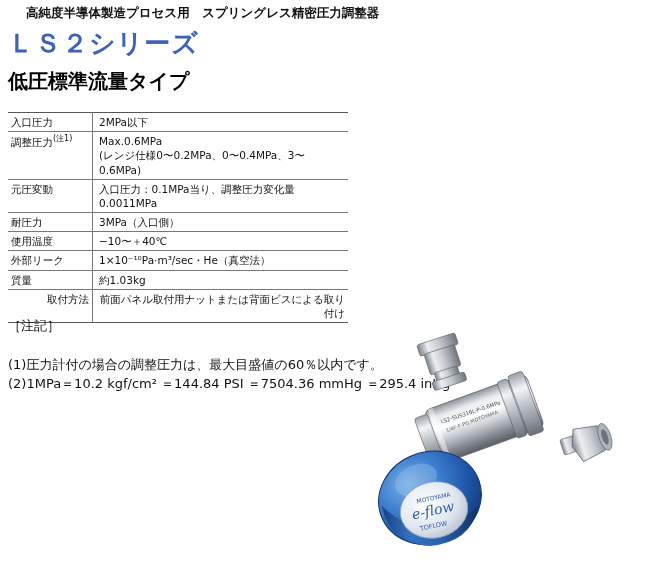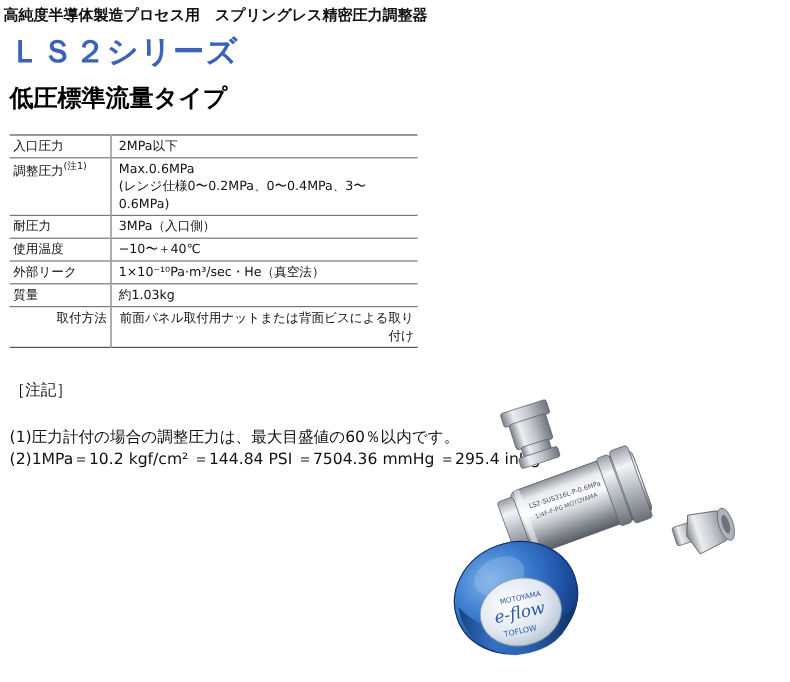--- a/index.html
+++ b/index.html
@@ -15,21 +15,21 @@
     overflow: hidden;
     position: relative;
   }
   .page {
     position: relative;
     width: 658px;
     height: 568px;
   }
   .headline {
     position: absolute;
-    left: 3px;
+    left: 26px;
     top: 5px;
     font-size: 12.5px;
     font-weight: bold;
     color: #111;
     letter-spacing: 0px;
     white-space: pre;
   }
   .series-title {
     position: absolute;
     left: 8px;
@@ -123,20 +123,24 @@
   <table class="spec-table">
     <tbody>
       <tr>
         <td class="label">入口圧力</td>
         <td class="value">2MPa以下</td>
       </tr>
       <tr>
         <td class="label"><span>調整圧力</span><sup class="note">(注1)</sup></td>
         <td class="value">Max.0.6MPa
 (レンジ仕様0〜0.2MPa、0〜0.4MPa、3〜0.6MPa)</td>
+      </tr>
+      <tr>
+        <td class="label">元圧変動</td>
+        <td class="value">入口圧力：0.1MPa当り、調整圧力変化量0.0011MPa</td>
       </tr>
       <tr>
         <td class="label">耐圧力</td>
         <td class="value">3MPa（入口側）</td>
       </tr>
       <tr>
         <td class="label">使用温度</td>
         <td class="value">−10〜＋40℃</td>
       </tr>
       <tr>

